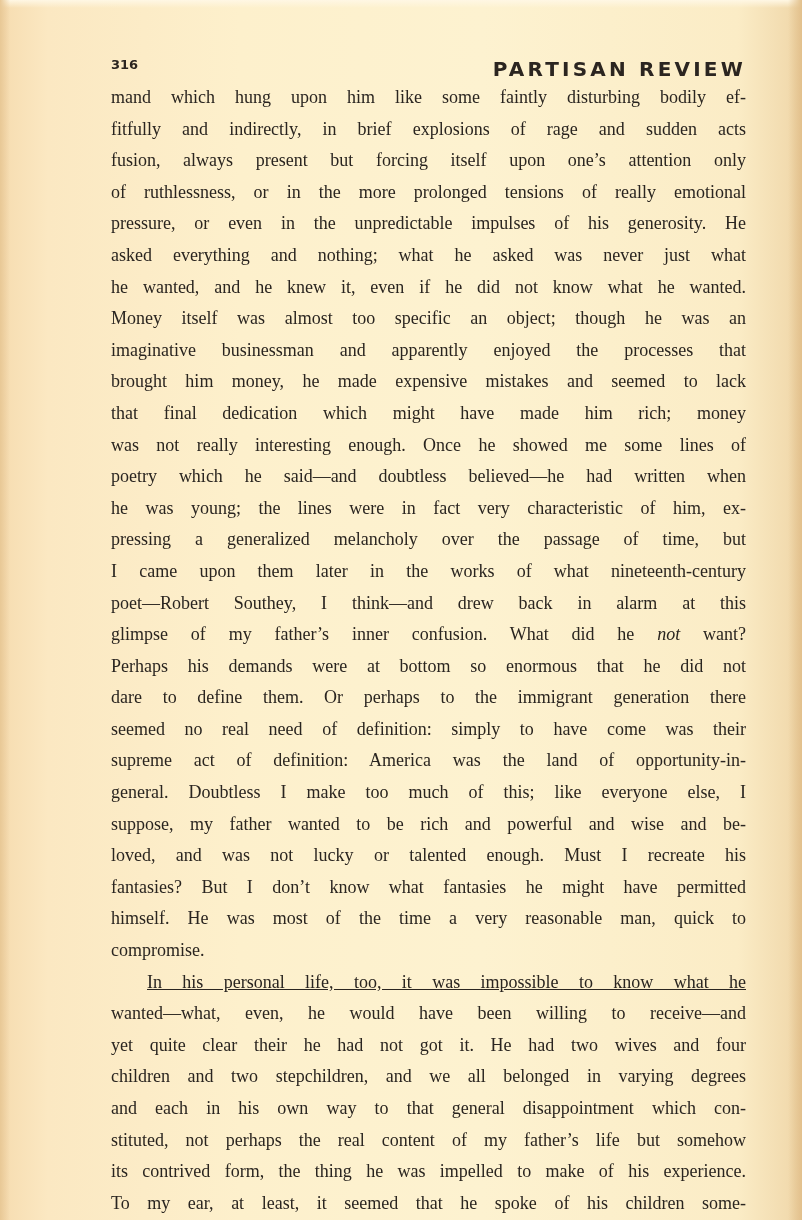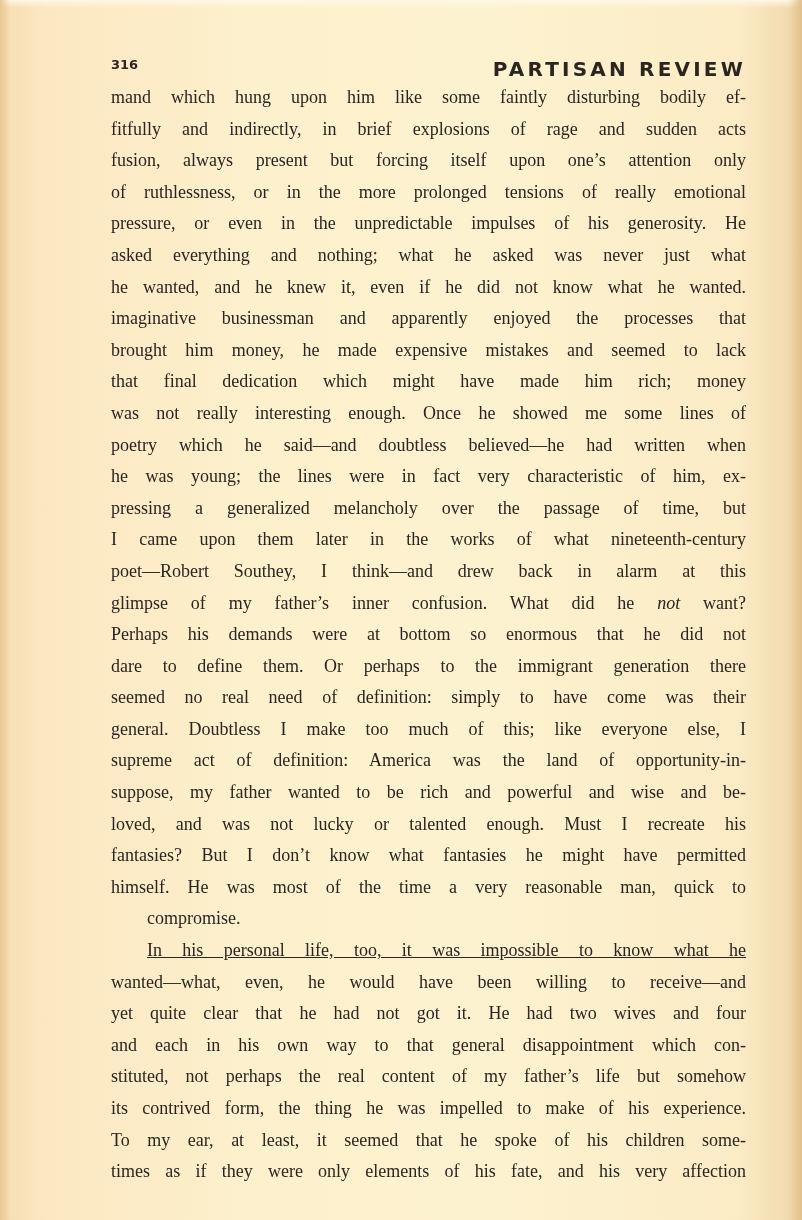--- a/index.html
+++ b/index.html
@@ -67,21 +67,20 @@
       height: 31.6px;
       line-height: 31.6px;
       font-size: 18px;
       white-space: nowrap;
       text-align: justify;
       text-align-last: justify;
       overflow: visible;
     }
     .line.last {
       text-align-last: left;
-      margin-left: 36px;
     }
     .line.indent {
       padding-left: 36px;
       box-sizing: border-box;
       text-decoration: underline;
     }
     .line em {
       font-style: italic;
     }
   </style>
@@ -101,46 +100,48 @@
   <div class="body-text">
 
     <div>
       <span class="line">mand which hung upon him like some faintly disturbing bodily ef-</span>
       <span class="line">fitfully and indirectly, in brief explosions of rage and sudden acts</span>
       <span class="line">fusion, always present but forcing itself upon one’s attention only</span>
       <span class="line">of ruthlessness, or in the more prolonged tensions of really emotional</span>
       <span class="line">pressure, or even in the unpredictable impulses of his generosity. He</span>
       <span class="line">asked everything and nothing; what he asked was never just what</span>
       <span class="line">he wanted, and he knew it, even if he did not know what he wanted.</span>
+      <span class="line">Money itself was almost too specific an object; though he was an</span>
       <span class="line">imaginative businessman and apparently enjoyed the processes that</span>
       <span class="line">brought him money, he made expensive mistakes and seemed to lack</span>
       <span class="line">that final dedication which might have made him rich; money</span>
       <span class="line">was not really interesting enough. Once he showed me some lines of</span>
       <span class="line">poetry which he said—and doubtless believed—he had written when</span>
       <span class="line">he was young; the lines were in fact very characteristic of him, ex-</span>
       <span class="line">pressing a generalized melancholy over the passage of time, but</span>
       <span class="line">I came upon them later in the works of what nineteenth-century</span>
       <span class="line">poet—Robert Southey, I think—and drew back in alarm at this</span>
       <span class="line"><span>glimpse of my father’s inner confusion. What did he</span> <em>not</em><span> want?</span></span>
       <span class="line">Perhaps his demands were at bottom so enormous that he did not</span>
       <span class="line">dare to define them. Or perhaps to the immigrant generation there</span>
       <span class="line">seemed no real need of definition: simply to have come was their</span>
+      <span class="line">supreme act of definition: America was the land of opportunity-in-</span>
       <span class="line">general. Doubtless I make too much of this; like everyone else, I</span>
-      <span class="line">supreme act of definition: America was the land of opportunity-in-</span>
       <span class="line">suppose, my father wanted to be rich and powerful and wise and be-</span>
       <span class="line">loved, and was not lucky or talented enough. Must I recreate his</span>
       <span class="line">fantasies? But I don’t know what fantasies he might have permitted</span>
       <span class="line">himself. He was most of the time a very reasonable man, quick to</span>
       <span class="line last">compromise.</span>
     </div>
 
     <div>
       <span class="line indent">In his personal life, too, it was impossible to know what he</span>
       <span class="line">wanted—what, even, he would have been willing to receive—and</span>
-      <span class="line">yet quite clear that he had not got it. He had two wives and four</span>
+      <span class="line">yet quite clear their he had not got it. He had two wives and four</span>
+      <span class="line">children and two stepchildren, and we all belonged in varying degrees</span>
       <span class="line">and each in his own way to that general disappointment which con-</span>
       <span class="line">stituted, not perhaps the real content of my father’s life but somehow</span>
       <span class="line">its contrived form, the thing he was impelled to make of his experience.</span>
       <span class="line">To my ear, at least, it seemed that he spoke of his children some-</span>
       <span class="line">times as if they were only elements of his fate, and his very affection</span>
 
     </div>
   </div>
 </div>
 

